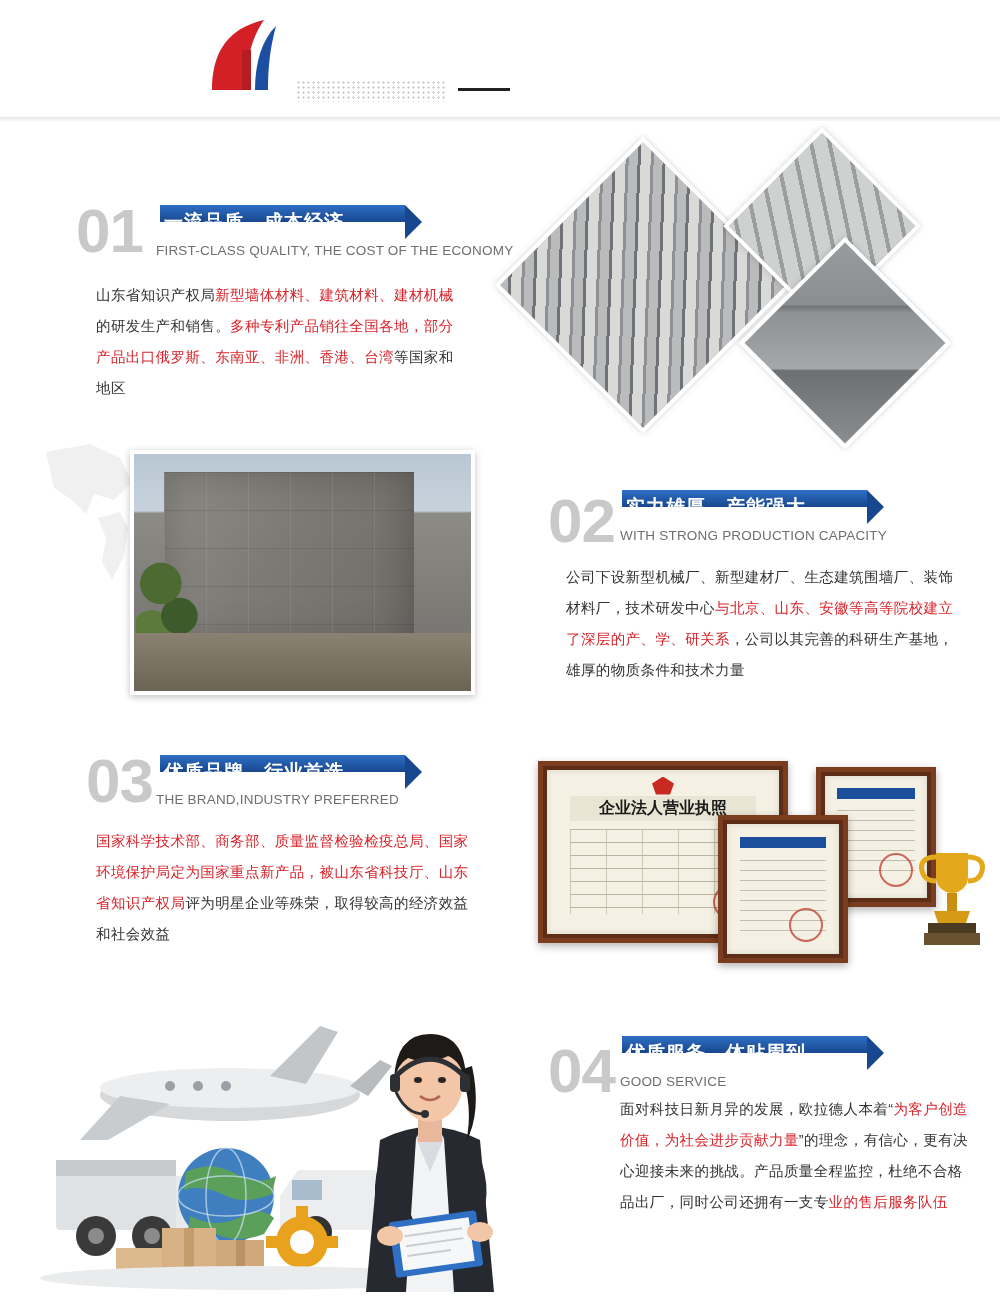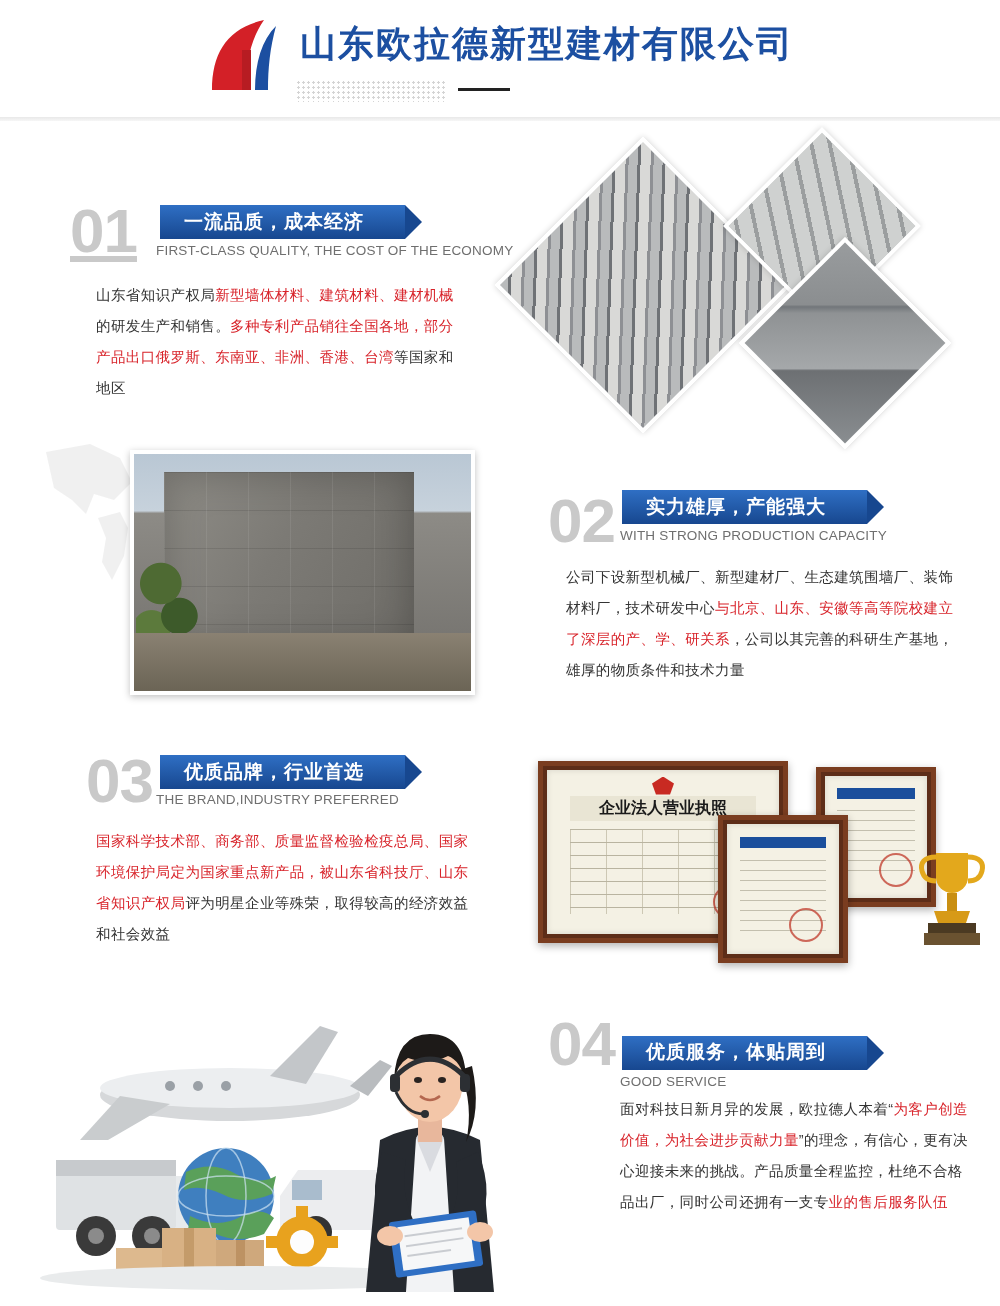--- a/index.html
+++ b/index.html
@@ -72,28 +72,28 @@
   .num {
     position: absolute;
     font-size: 62px;
     font-weight: bold;
     color: #c9c9c9;
     line-height: 1;
     letter-spacing: -1px;
   }
   .ribbon {
     position: absolute;
-    height: 34px;
+    height: 17px;
     background: linear-gradient(to bottom, #2f6fc4, #17478f);
     color: #fff;
     font-size: 19px;
     font-weight: bold;
     letter-spacing: 1px;
     line-height: 34px;
-    padding-left: 24px;
+    padding-left: 4px;
     box-sizing: border-box;
     white-space: nowrap;
   }
   .ribbon:after {
     content: "";
     position: absolute;
     right: -17px; top: 0;
     width: 0; height: 0;
     border-top: 17px solid transparent;
     border-bottom: 17px solid transparent;
@@ -118,21 +118,21 @@
 
   
   .worldmap {
     position: absolute;
     left: 28px; top: 430px;
     width: 190px; height: 170px;
     opacity: .5;
   }
 
   
-  .s1-num { left: 70px; top: 200px; text-decoration: underline; }
+  .s1-num { left: 76px; top: 200px; }
   .s1-ribbon { left: 160px; top: 205px; width: 245px; }
   .s1-en { left: 156px; top: 243px; }
   .s1-text { left: 96px; top: 280px; width: 370px; }
 
   
   .collage { position: absolute; left: 520px; top: 150px; width: 460px; height: 270px; }
   .dia {
     position: absolute;
     transform: rotate(45deg);
     overflow: hidden;
@@ -287,22 +287,22 @@
   .cert-small-lines {
     position: absolute;
     left: 12%; top: 28%; width: 76%; height: 56%;
     background: repeating-linear-gradient(to bottom,
       #c3bfae 0 1px, transparent 1px 10px);
   }
   .trophy { position: absolute; left: 392px; top: 108px; width: 80px; height: 108px; }
 
   
   .logistics { position: absolute; left: 20px; top: 1000px; width: 500px; height: 290px; }
-  .s4-num { left: 548px; top: 1013px; }
-  .s4-ribbon { left: 622px; top: 1036px; width: 245px; font-family: Liberation Mono, monospace; }
+  .s4-num { left: 548px; top: 1040px; }
+  .s4-ribbon { left: 622px; top: 1036px; width: 245px; }
   .s4-en { left: 620px; top: 1074px; }
   .s4-text { left: 620px; top: 1094px; width: 350px; }
 
   .bottom-rule {
     position: absolute;
     left: 0; top: 1292px;
     width: 1000px; height: 14px;
     background: #ffffff;
   }
 </style>
@@ -314,21 +314,20 @@
   <div class="header-logo">
     <svg width="78" height="80" viewBox="0 0 78 80">
       <path d="M6 72 C6 34 22 10 58 2 C44 22 40 46 40 72 Z" fill="#d32027"></path>
       <rect x="10" y="56" width="9" height="16" fill="#d32027"></rect>
       <rect x="23" y="44" width="9" height="28" fill="#d32027"></rect>
       <rect x="36" y="32" width="9" height="40" fill="#b71c22"></rect>
       <path d="M49 72 C49 44 56 22 70 8 C64 30 62 50 62 72 Z" fill="#1c4fa1"></path>
     </svg>
   </div>
 
-  <div class="header-title">山东欧拉德新型建材有限公司</div>
   <div class="header-dots"></div>
   <div class="header-rule"></div>
   <div class="header-divider"></div>
 </div>
 
 <div class="worldmap">
   <svg width="190" height="170" viewBox="0 0 190 170">
     <g fill="#e2e2e2">
       <path d="M18 22 L62 14 L92 28 L104 52 L86 70 L66 64 L58 84 L44 70 L26 58 Z"></path>
       <path d="M70 88 L92 82 L100 98 L96 126 L84 150 L74 132 L78 108 Z"></path>

